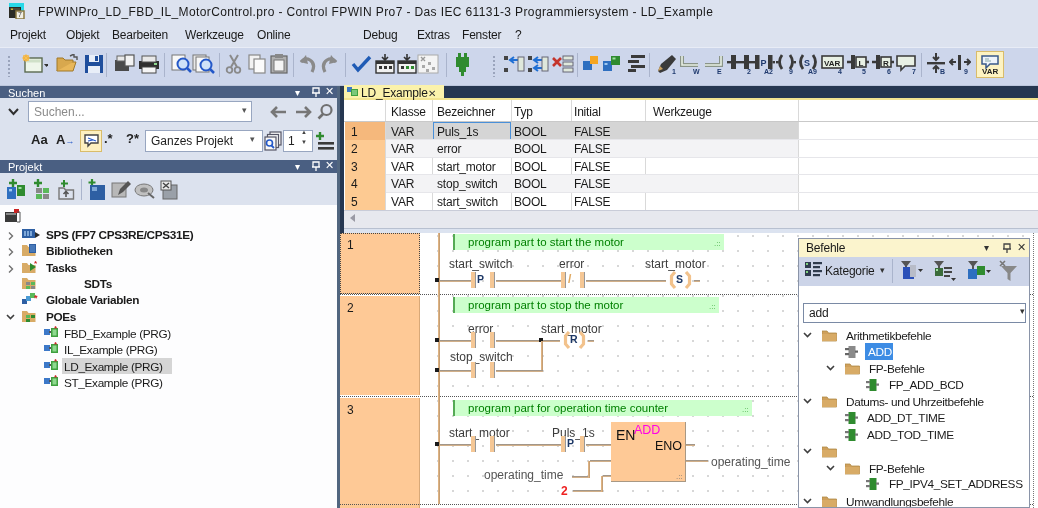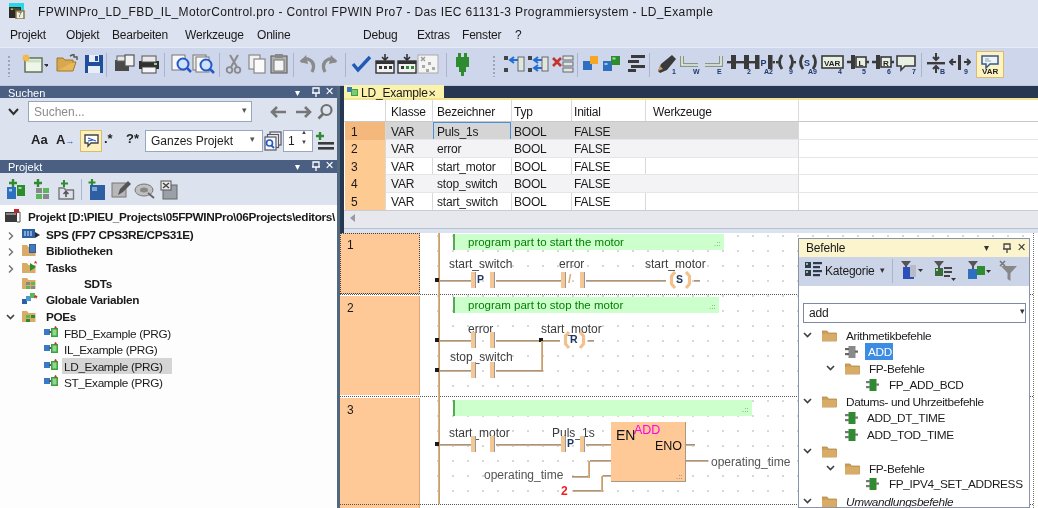--- a/index.html
+++ b/index.html
@@ -374,21 +374,20 @@
  </svg>
 </div>
 <div class="ab" style="left:0;top:205px;width:337px;height:303px;background:#fdfdfe;"></div>
 <div class="ab" id="projtree" style="left:0;top:205px;width:337px;height:303px;overflow:hidden;">
  <svg class="ab" style="left:5px;top:4px;" width="16" height="15">
       <rect x="0" y="3" width="12" height="10" fill="#3a3a3a"></rect>
       <rect x="1" y="4" width="10" height="2" fill="#888"></rect>
       <rect x="9" y="0" width="5" height="4" fill="#cc2222"></rect>
       <path d="M12 3 h3 v10 h-3" fill="none" stroke="#555"></path>
     </svg>
- <div class="trow b" style="left:28px;top:5px;">Projekt [D:\PIEU_Projects\05FPWINPro\06Projects\editors\</div>
  <svg class="ab" style="left:8px;top:27px;" width="6" height="9">
       <use href="#veer"></use>
     </svg>
  <svg class="ab" style="left:22px;top:22px;" width="20" height="14">
       <rect x="0" y="2" width="13" height="9" fill="#2e5fa3"></rect>
       <rect x="2" y="4" width="2" height="5" fill="#7fa8d8"></rect>
       <rect x="5" y="4" width="2" height="5" fill="#7fa8d8"></rect>
       <rect x="8" y="4" width="2" height="5" fill="#7fa8d8"></rect>
       <path d="M13 5 l5 3 l-5 3 z" fill="#2a2a2a"></path>
     </svg>
@@ -590,20 +589,21 @@
  <div class="ab" style="left:199px;top:105px;width:4px;height:4px;background:#1a1a1a;"></div>
  <div class="ab" style="left:201px;top:108px;width:2px;height:30px;background:linear-gradient(to right,#eabc88,#b9956e);"></div>
  <div class="ab" style="left:110px;top:117px;font-size:12px;color:#3c3c3c;">stop_switch</div>
  <div class="ab hl" style="left:100px;top:137px;width:31px;"></div>
  <div class="ab hl" style="left:156px;top:137px;width:47px;"></div>
  <div class="ab cb" style="left:131px;top:129px;"></div>
     <div class="ab cb" style="left:150px;top:129px;"></div>
  <div class="ab" style="left:95px;top:135px;width:4px;height:4px;background:#1a1a1a;"></div>
 
  <div class="ab" style="left:113px;top:167px;width:299px;height:16px;background:#ccffcc;border-left:2px solid #55aa55;box-sizing:border-box;"></div>
+ <div class="ab" style="left:128px;top:169px;font-size:11.5px;color:#008000;white-space:nowrap;">program part for operation time counter</div>
  <div class="ab" style="left:402px;top:172px;font-size:8px;color:#44aa44;">.::</div>
  <div class="ab" style="left:109px;top:193px;font-size:12px;color:#3c3c3c;">start_motor</div>
  <div class="ab" style="left:212px;top:193px;font-size:12px;color:#3c3c3c;">Puls_1s</div>
  <div class="ab hl" style="left:100px;top:211px;width:31px;"></div>
  <div class="ab hl" style="left:156px;top:211px;width:65px;"></div>
  <div class="ab hl" style="left:246px;top:211px;width:25px;"></div>
  <div class="ab cb" style="left:131px;top:203px;"></div>
     <div class="ab cb" style="left:150px;top:203px;"></div>
  <div class="ab cb" style="left:221px;top:203px;"></div>
     <div class="ab cb" style="left:240px;top:203px;"></div>
@@ -737,21 +737,21 @@
  <svg class="ab" style="left:67px;top:238px;" width="13" height="14">
       <use href="#brick"></use>
     </svg>
  <div class="trow" style="left:90px;top:238px;">FP_IPV4_SET_ADDRESS</div>
  <svg class="ab" style="left:4px;top:259px;" width="9" height="6">
       <use href="#vee"></use>
     </svg>
  <svg class="ab fold" style="left:23px;top:256px;">
       <use href="#folder"></use>
     </svg>
- <div class="trow" style="left:47px;top:256px;font-style:italic;">Umwandlungsbefehle</div>
+ <div class="trow" style="left:47px;top:256px;">Umwandlungsbefehle</div>
 </div>
 <svg width="0" height="0" style="position:absolute;">
  <defs>
   <g id="folder">
         <path d="M0 2 l5 0 l1.5 2 l8 0 l0 8 l-14.5 0 z" fill="#cfa05b" stroke="#b08a48" stroke-width="0.8"></path>
         <path d="M0 5 l14.5 0 l0 7 l-14.5 0 z" fill="#d8ab66"></path>
       </g>
   <g id="brick">
         <rect x="3.5" y="1" width="7" height="12" fill="#2f8b2f"></rect>
         <rect x="0" y="3" width="4" height="2.2" fill="#777"></rect>

